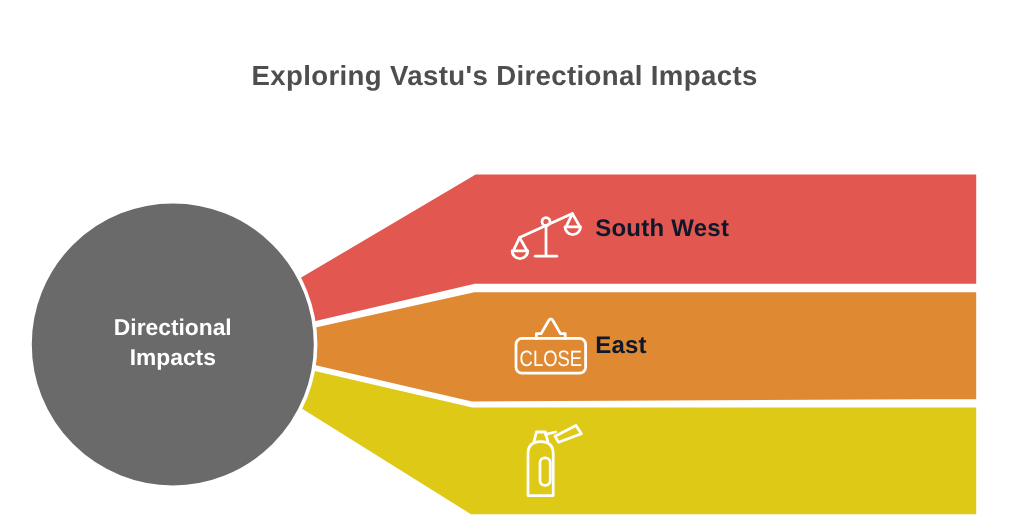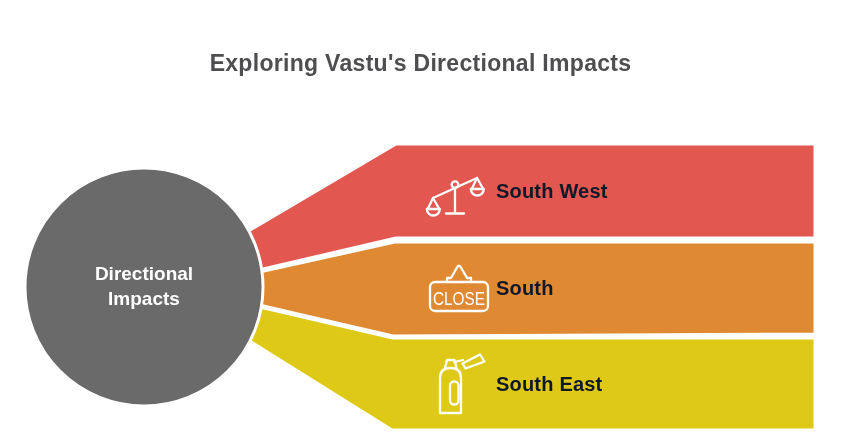--- a/index.html
+++ b/index.html
@@ -109,24 +109,23 @@
     <path d="M52 10 L47 20.5 M52 10 L58 20.5"></path>
     <path d="M45.8 21 A6.5 6.5 0 0 0 58.8 21 Z"></path>
   </svg>
   <div class="banner-label label-sw">South West</div>
 
   <svg class="icon icon-close" width="62" height="54" viewBox="0 0 62 54">
     <rect x="2" y="23" width="58" height="29" rx="5"></rect>
     <path d="M19 23 V19 H23 L29 8.5 Q31 5 33 8.5 L39 19 H43 V23"></path>
     <text x="31" y="46" font-size="18.5" text-anchor="middle" textLength="52" lengthAdjust="spacingAndGlyphs">CLOSE</text>
   </svg>
-  <div class="banner-label label-s">South</div>
+  <div class="banner-label label-s">East</div>
 
   <svg class="icon icon-ext" width="58" height="66" viewBox="0 0 58 66">
     <path d="M9 63 V28 Q9 18 19.5 18 Q30 18 30 28 V63 Z"></path>
     <rect x="19" y="31.5" width="8.5" height="23" rx="4"></rect>
     <path d="M14 18 L16 10 H23.5 L25.5 18"></path>
     <path d="M23.5 12 L32 10"></path>
     <path d="M31.5 13.5 L49 4.5 L53.5 11.5 L34.5 18.5 Z"></path>
   </svg>
-  <div class="banner-label label-se">South East</div>
 
 </div>
 
 </body></html>

